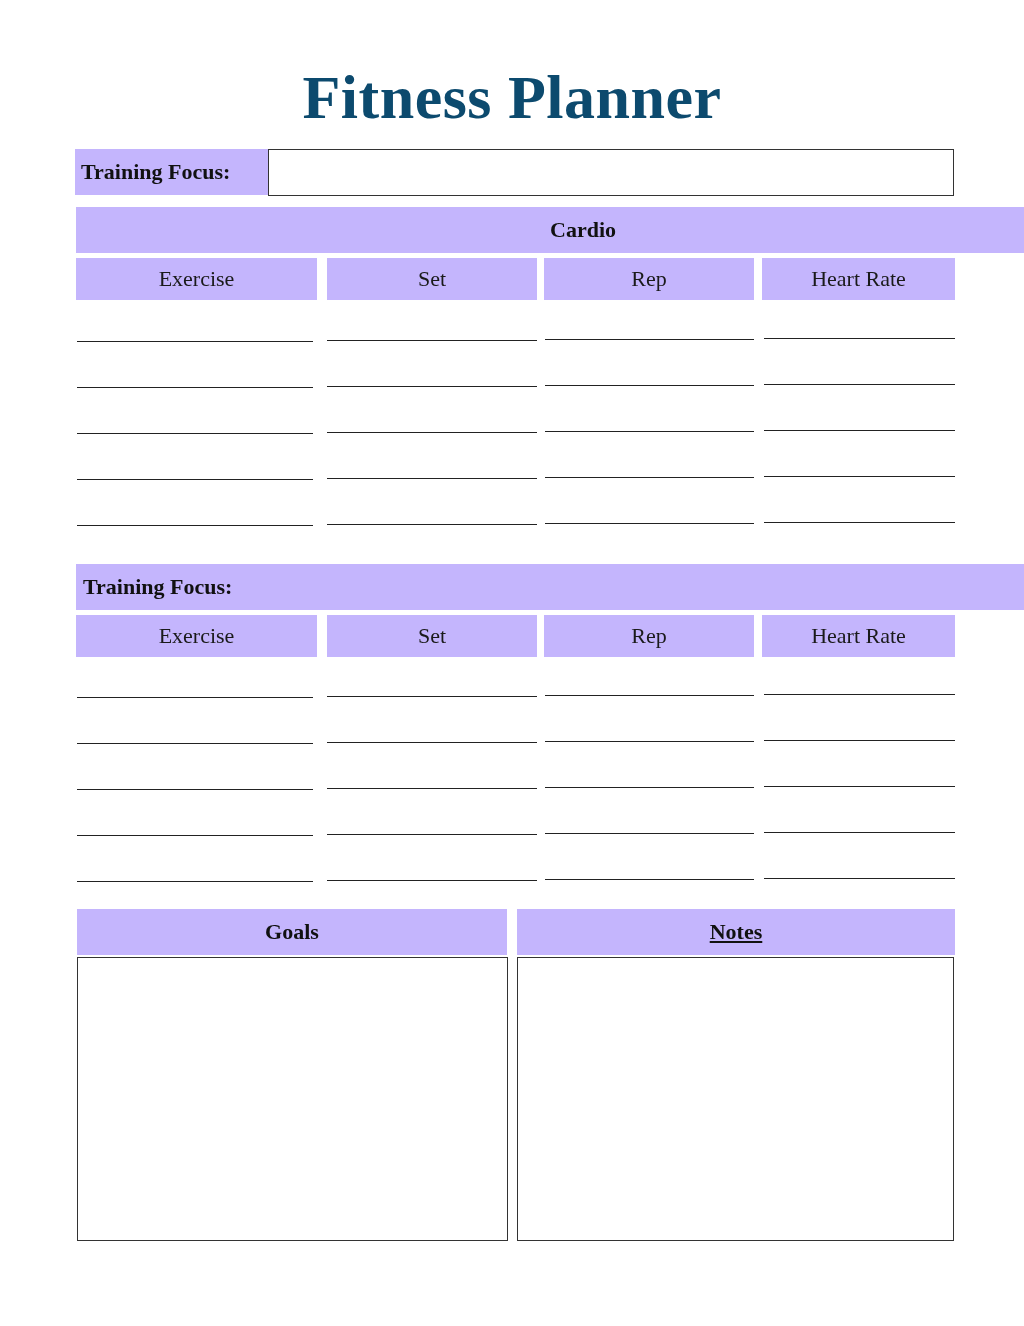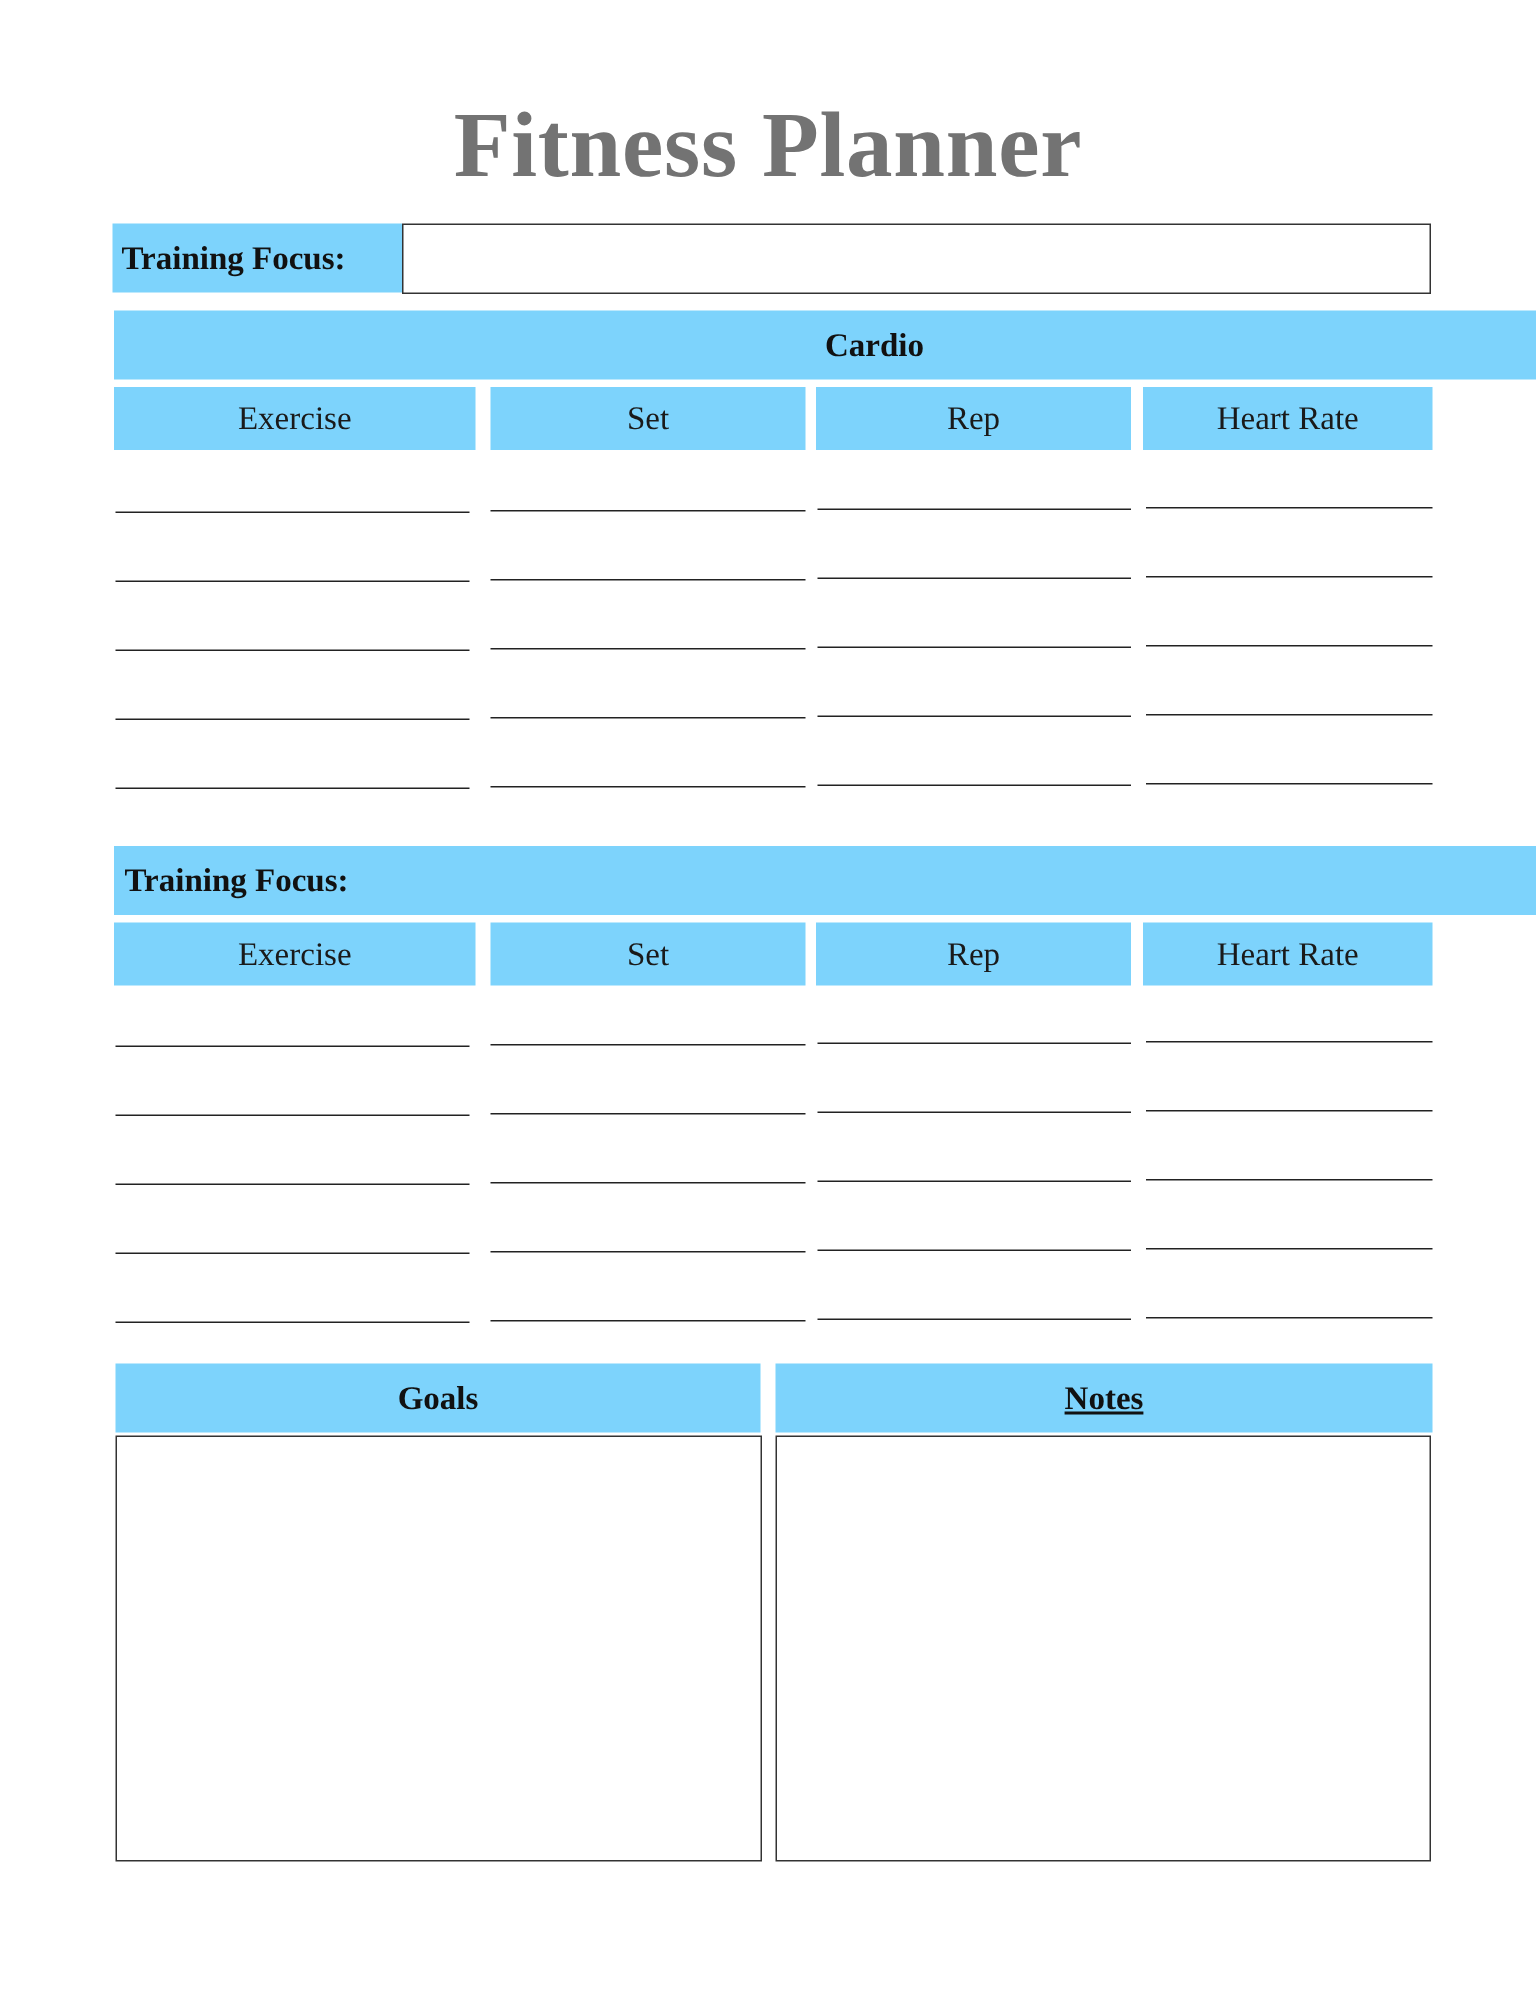--- a/index.html
+++ b/index.html
@@ -1,18 +1,18 @@
 <!DOCTYPE html>
 <html><head>
 <meta charset="utf-8">
 <style>
   html, body { margin:0; padding:0; background:#ffffff; }
   body { width:1024px; height:1326px; position:relative; font-family:"DejaVu Serif", serif; color:#111; overflow:hidden; }
-  .title { position:absolute; left:0; top:62px; width:1024px; text-align:center; font-family:"Liberation Serif", serif; font-weight:bold; font-size:62px; letter-spacing:0.5px; color:#737373; }
-  .gray { background:#7dd3fc; }
+  .title { position:absolute; left:0; top:62px; width:1024px; text-align:center; font-family:"Liberation Serif", serif; font-weight:bold; font-size:62px; letter-spacing:0.5px; color:#0c4a6e; }
+  .gray { background:#c4b5fd; }
   .focus-label { position:absolute; left:75px; top:149px; width:193px; height:46px; display:flex; align-items:center; padding-left:6px; box-sizing:border-box; font-family:"Liberation Serif", serif; font-weight:bold; font-size:22px; }
   .focus-input { position:absolute; left:268px; top:149px; width:686px; height:47px; box-sizing:border-box; border:1.5px solid #333; background:#fff; }
   .section-bar { position:absolute; left:76px; width:1014px; height:46px; display:flex; align-items:center; font-family:"Liberation Serif", serif; font-weight:bold; font-size:22px; }
   .section-bar.center { justify-content:center; }
   .section-bar.left { padding-left:7px; box-sizing:border-box; }
   .col-head { position:absolute; height:42px; display:flex; align-items:center; justify-content:center; font-family:"Liberation Serif", serif; font-size:22px; color:#1a1a1a; }
   .line { position:absolute; height:0; border-top:1.6px solid #222; }
   .box-head { position:absolute; top:909px; height:46px; display:flex; align-items:center; justify-content:center; font-family:"Liberation Serif", serif; font-weight:bold; font-size:22px; }
   .box { position:absolute; top:957px; height:284px; box-sizing:border-box; border:1.5px solid #333; background:#fff; }
 </style>

